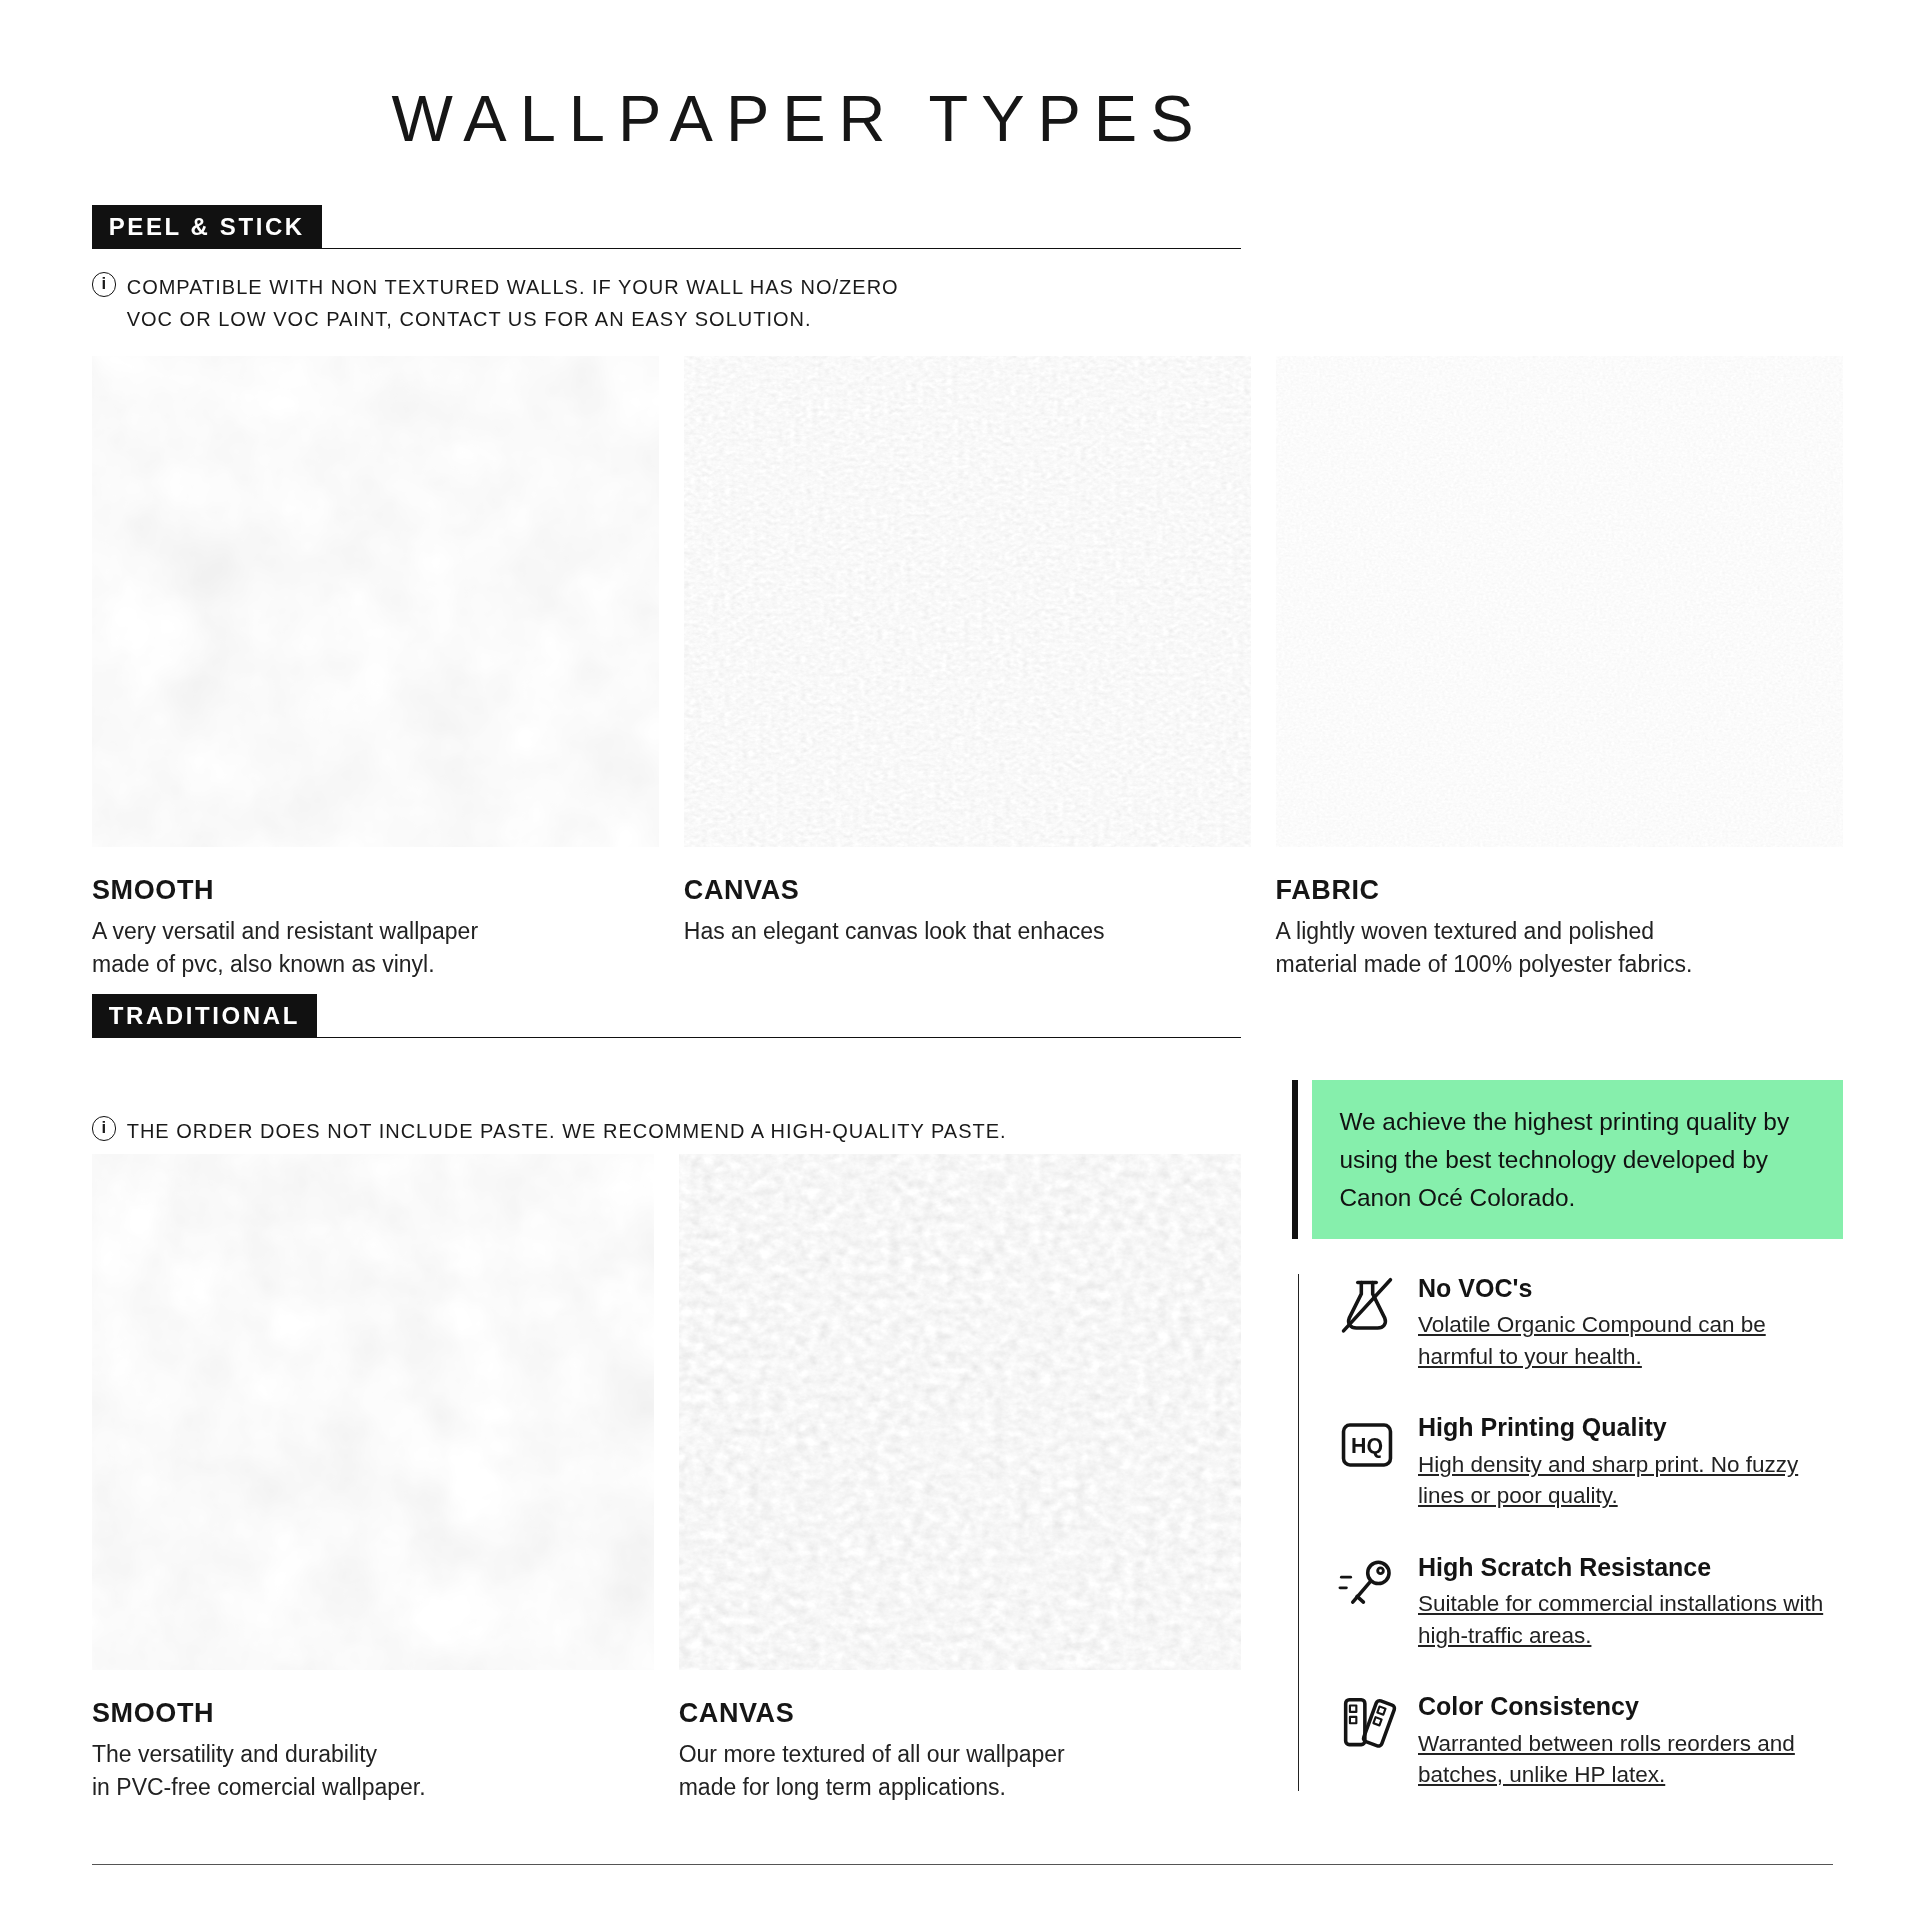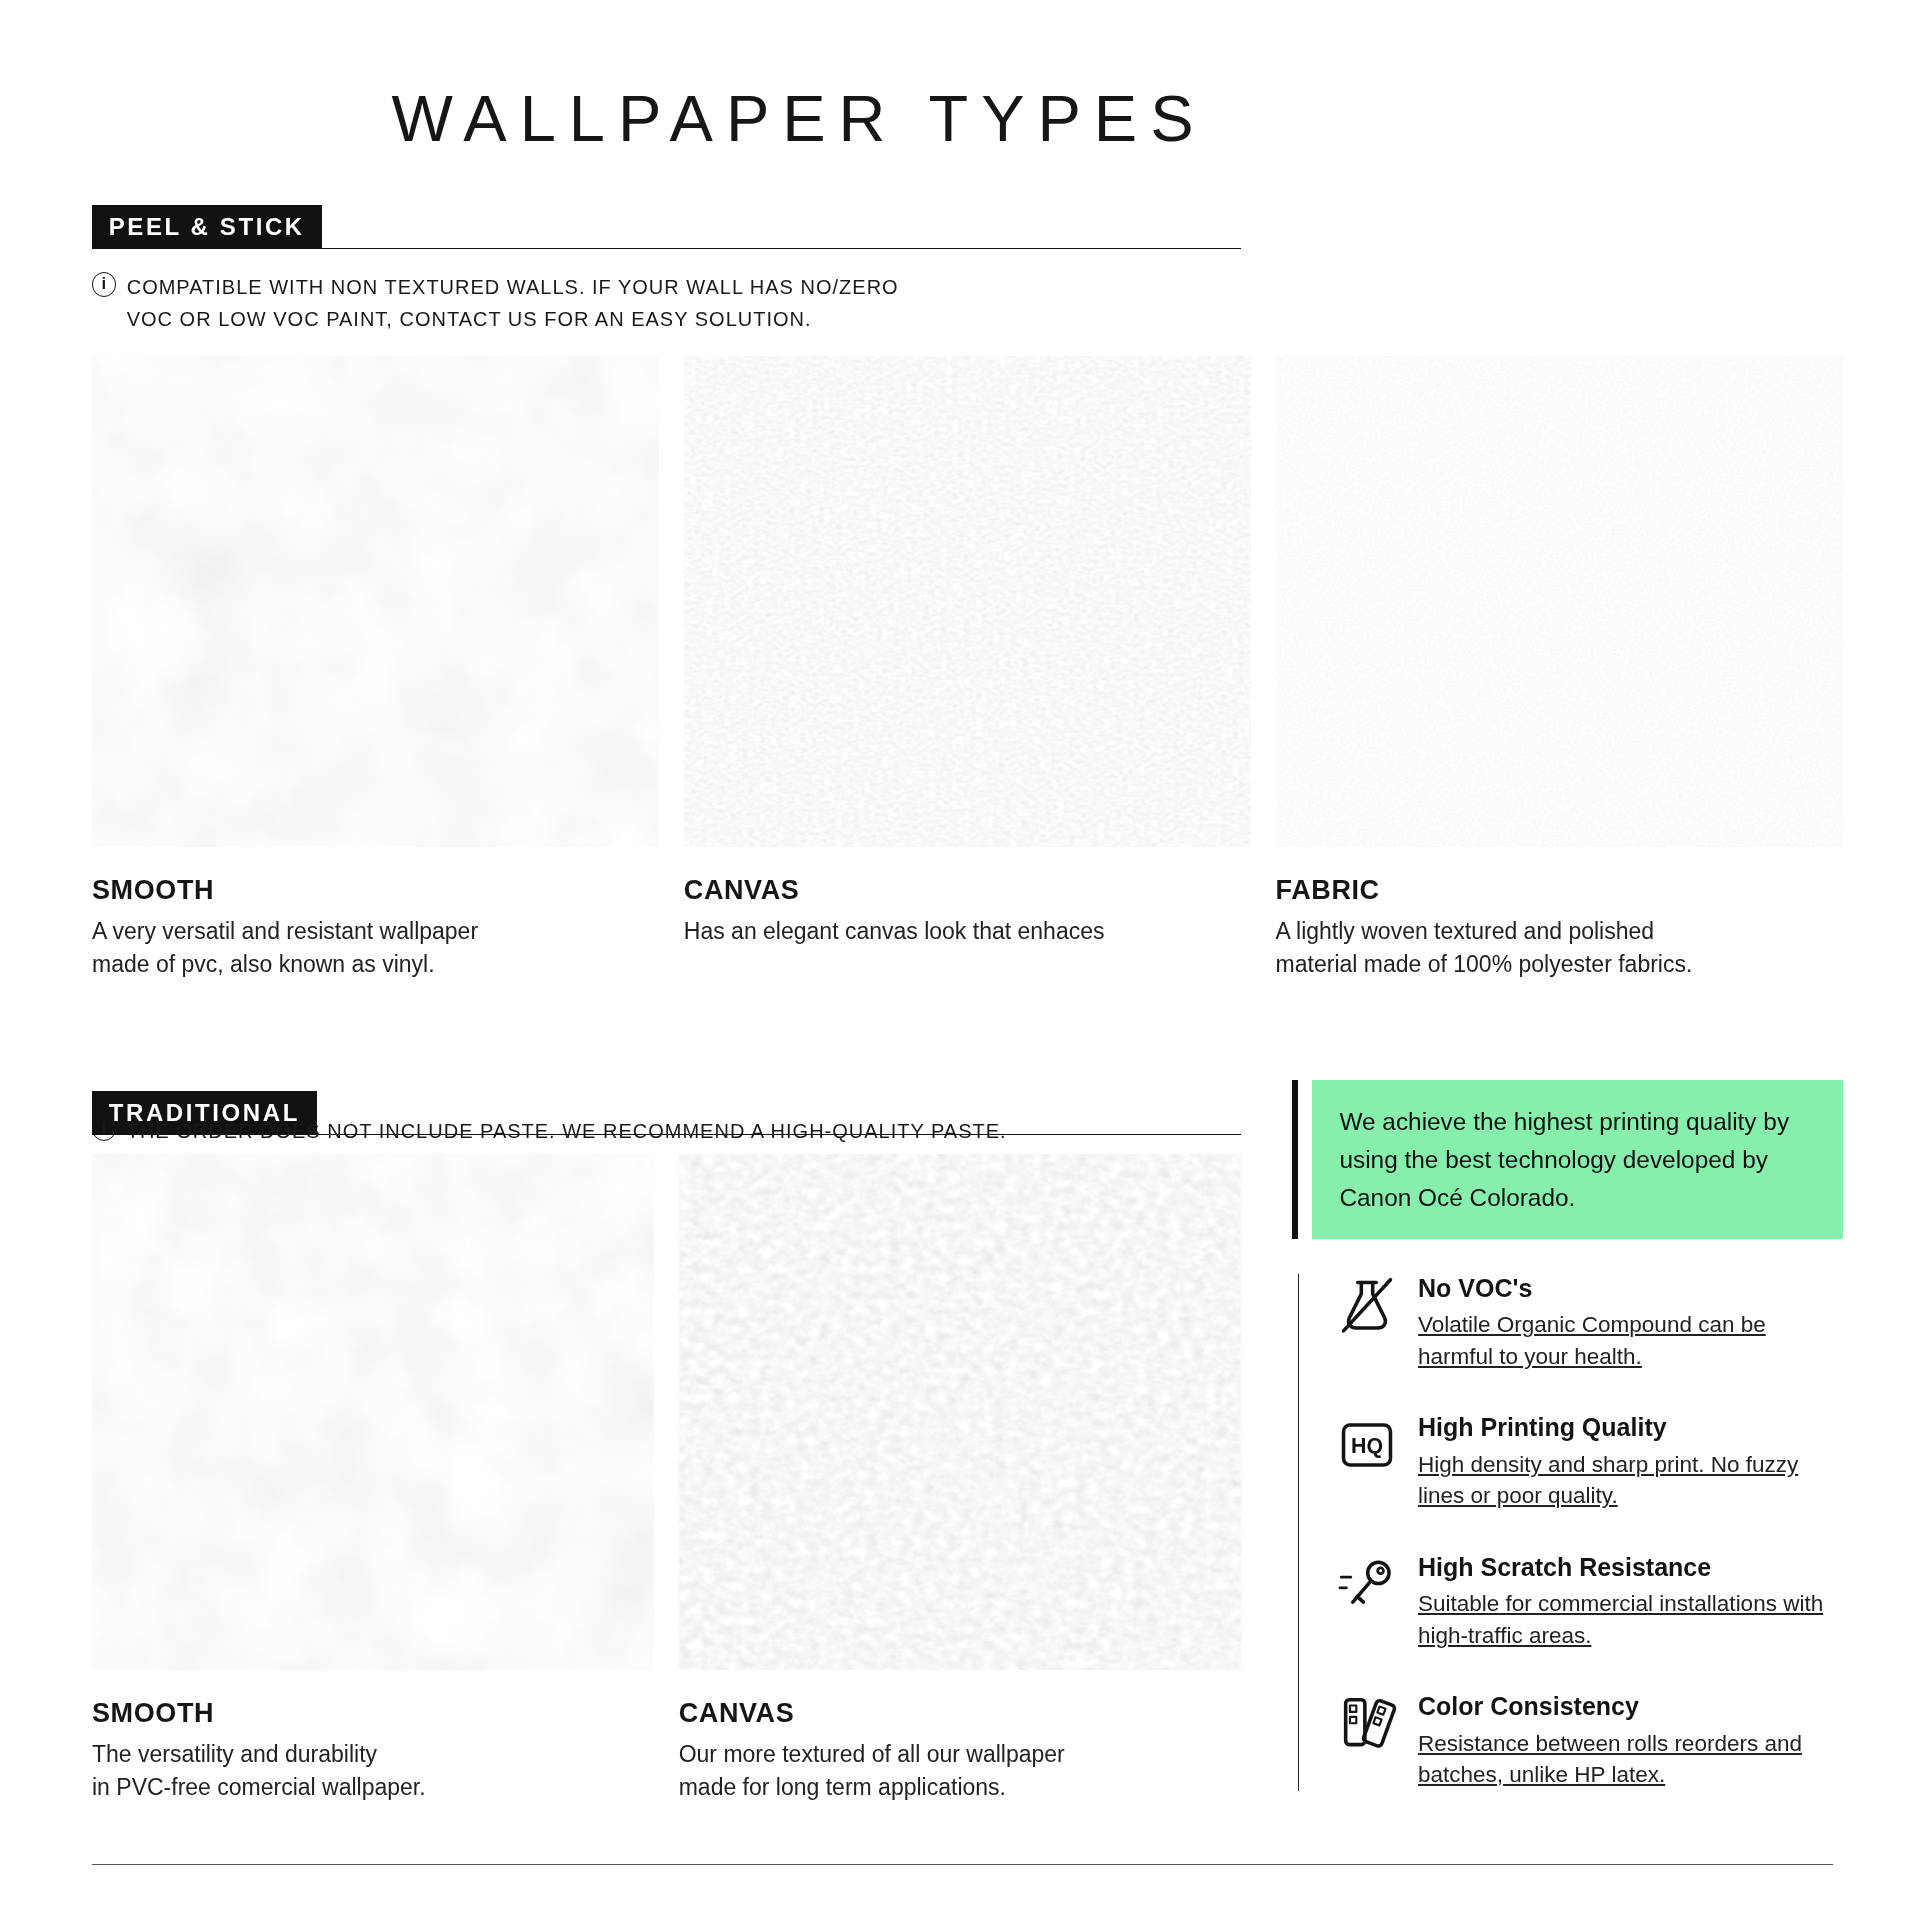--- a/index.html
+++ b/index.html
@@ -11,21 +11,21 @@
     position:absolute;top:81px;left:96px;width:1406px;margin:0;
     text-align:center;font-size:65px;font-weight:400;letter-spacing:13px;color:#161616;
   }
   
   .sec{position:absolute;left:92px;width:1149px;height:41px;border-bottom:1.9px solid #111;}
   .sec-label{
     position:absolute;left:0;bottom:0;background:#111;color:#fff;
     font-size:24px;font-weight:bold;letter-spacing:2.6px;padding:7.7px 16.7px 7px;white-space:nowrap;
   }
   .sec-peel{top:207px;}
-  .sec-trad{top:1093px;}
+  .sec-trad{top:996px;}
   
   .note{position:absolute;left:92px;display:flex;gap:10.3px;font-size:20px;letter-spacing:1px;color:#1a1a1a;}
   .note-peel{top:271px;}
   .note-trad{top:1115px;}
   .info-icon{
     width:24.4px;height:24.4px;border:1.9px solid #111;border-radius:50%;
     display:flex;align-items:center;justify-content:center;
     font-size:16.7px;font-weight:bold;flex:none;margin-top:1.3px;box-sizing:border-box;
   }
   .note-lines{line-height:1.6;}
@@ -245,21 +245,21 @@
           <rect x="21" y="35" width="9" height="9" stroke-width="3"></rect>
           <g transform="rotate(20 60 45)">
             <rect x="48" y="13" width="27" height="61" rx="5"></rect>
             <rect x="54" y="21" width="9" height="9" stroke-width="3"></rect>
             <rect x="54" y="37" width="9" height="9" stroke-width="3"></rect>
           </g>
         </svg>
       </div>
       <div>
         <p class="f-title">Color Consistency</p>
-        <p class="f-desc">Resistance between rolls reorders and batches, unlike HP latex.</p>
+        <p class="f-desc">Warranted between rolls reorders and batches, unlike HP latex.</p>
       </div>
     </div>
 
   </div>
 
   <div class="bottom-rule"></div>
 
 </div>
 
 

